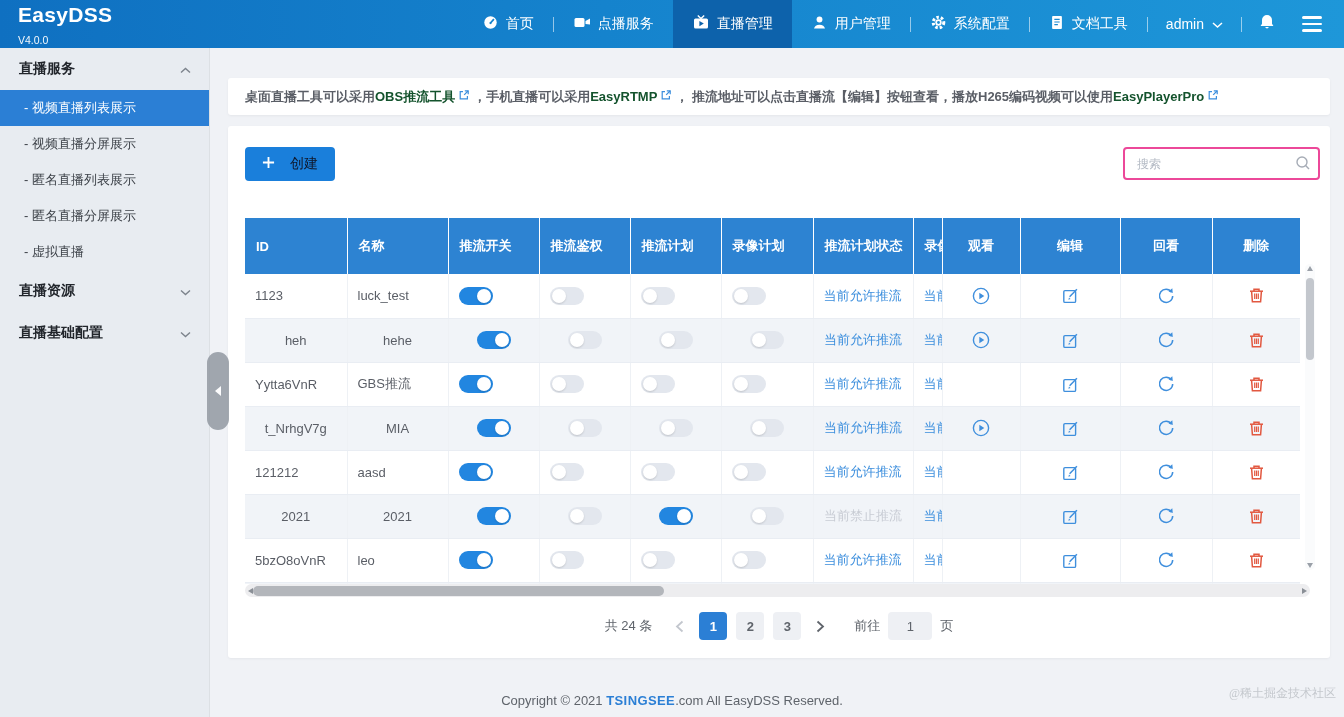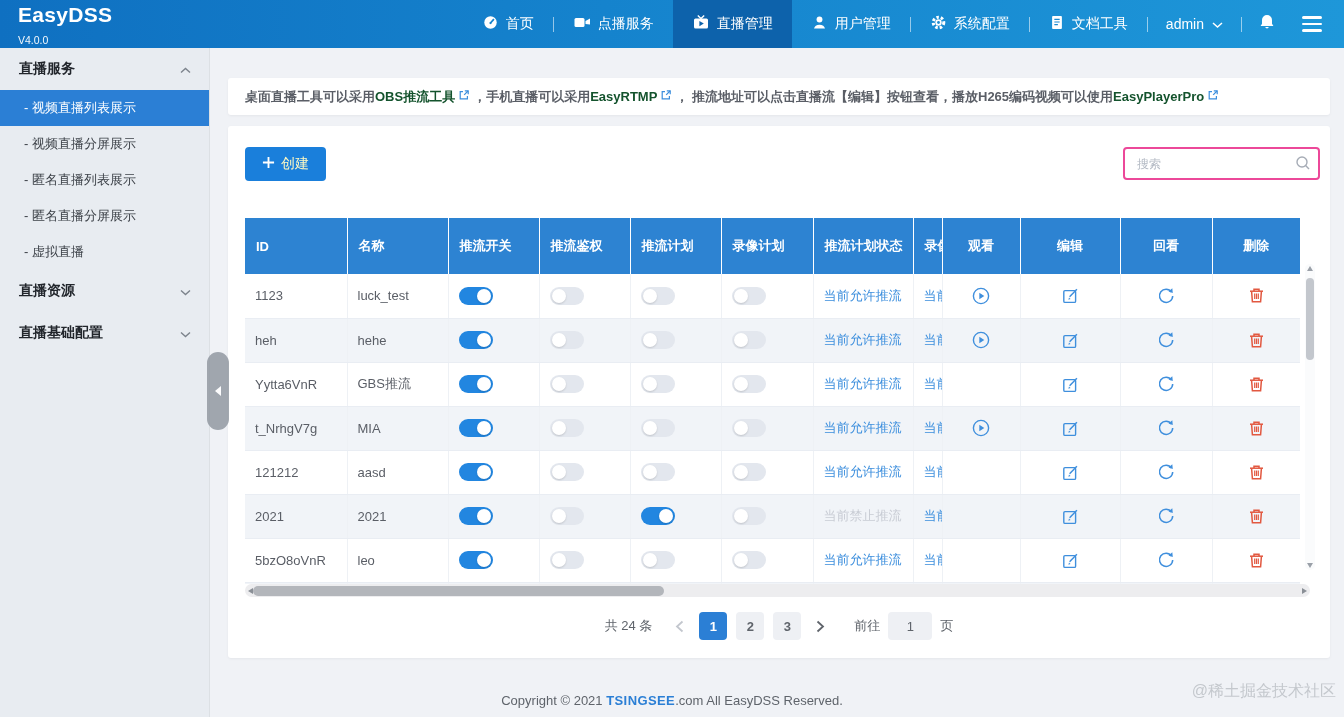--- a/index.html
+++ b/index.html
@@ -39,39 +39,39 @@
     border-right:6px solid #fff; }
   
   .main { position:absolute; left:210px; top:48px; right:0; bottom:0; background:#f0f2f6; }
   .card { background:#fff; border-radius:3px; box-shadow:0 1px 3px rgba(0,0,0,.05); }
   .info-card { position:absolute; left:18px; right:14px; top:30px; height:37px;
     display:flex; align-items:center; padding:0 17px; font-size:13px; color:#5a5e66; white-space:nowrap;font-weight:bold; }
   .info-card .lnk { color:#14532d; cursor:pointer; }
   .ext { margin:0 3px 0 3px; vertical-align:-1px; }
   .content-card { position:absolute; left:18px; right:14px; top:78px; height:532px; }
   .create-btn { position:absolute; left:17px; top:21px; height:34px; padding:0 17px;
-    background:#1a7fdb; border:none; border-radius:4px; color:#fef9c3; font-size:14px;
-    display:flex; align-items:center; gap:6px; cursor:pointer; font-family:inherit; }
+    background:#1a7fdb; border:none; border-radius:4px; color:#0f172a; font-size:14px;
+    display:flex; align-items:center; gap:15px; cursor:pointer; font-family:inherit; }
   .search-box { position:absolute; right:10px; top:21px; width:197px; height:33px; }
   .search-box input { width:100%; height:100%; border:2px solid #ec4899; border-radius:4px;
     padding:0 32px 0 12px; font-size:12px; color:#333; outline:none; background:#fff; font-family:inherit; }
   .search-box input::placeholder { color:#b4bac4; }
   .search-box .sic { position:absolute; right:9px; top:8px; }
   
   .table-area { position:absolute; left:17px; top:92px; width:1073px; height:380px; }
   .tbl-clip { height:366px; overflow:hidden; position:relative; }
   table { border-collapse:collapse; table-layout:fixed; width:1055px; font-size:13px; color:#5a5e66; }
   th { background:#2d83d2; color:#fff; font-weight:bold; height:56px; text-align:left;
     padding:0 11px; border-right:1px solid rgba(255,255,255,.28); white-space:nowrap; overflow:hidden; }
   th:last-child { border-right:none; }
   th.ta-c { text-align:center; }
   td { height:44px; padding:0 10px; border-bottom:1px solid #e9edf3; border-right:1px solid #eef1f5;
     white-space:nowrap; overflow:hidden; background:#fff; }
   td:last-child { border-right:none; }
-  tr.striped td { background:#f1f4f8; }
+  tr.striped td { background:#f1f4f8;text-align:center; }
   .ta-c { text-align:center; }
   .status { color:#3b8edd; cursor:pointer; }
   .status.dis { color:#c8ccd4; }
   .tog { width:34px; height:18px; border-radius:9px; position:relative; display:inline-block;
     vertical-align:middle; cursor:pointer; }
   .tog::after { content:''; position:absolute; width:14px; height:14px; border-radius:50%;
     background:#fff; top:2px; box-shadow:0 1px 2px rgba(0,0,0,.15); }
   .tog.on { background:#2286e0; } .tog.on::after { right:2px; }
   .tog.off { background:#e3e7ee; } .tog.off::after { left:2px; }
   .icon-btn { display:inline-block; cursor:pointer; line-height:0; vertical-align:middle; }
@@ -97,21 +97,21 @@
   .pg-btn { min-width:28px; height:28px; border-radius:4px; background:#eef0f4; color:#5f646b;
     font-size:13px; font-weight:bold; display:flex; align-items:center; justify-content:center; cursor:pointer; }
   .pg-btn.active { background:#2b7fd5; color:#fff; }
   .pg-ar { padding:0 6px; display:flex; align-items:center; cursor:pointer; }
   .pg-goto { margin-left:14px; display:flex; align-items:center; gap:8px; }
   .pg-goto input { width:44px; height:28px; border:none; border-radius:4px; background:#eef0f4;
     text-align:center; font-size:13px; color:#5f646b; outline:none; font-family:inherit; }
   
   .footer { position:absolute; left:0; right:0; bottom:9px; text-align:center; font-size:13px; color:#5f646b; }
   .footer .tsee { color:#2b7fd5; font-weight:800; letter-spacing:.4px; }
-  .watermark { position:absolute; right:8px; bottom:15px; font-size:16px; color:#c4c8cd; }
+  .watermark { position:absolute; right:8px; bottom:15px; font-size:12px; color:#c4c8cd;font-family:Liberation Serif, serif; }
 </style>
 </head>
 <body>
 
 <div class="navbar">
   <div class="brand">
     <span class="brand-name">EasyDSS</span>
     <span class="brand-ver">V4.0.0</span>
   </div>
   <div class="nav-items">

